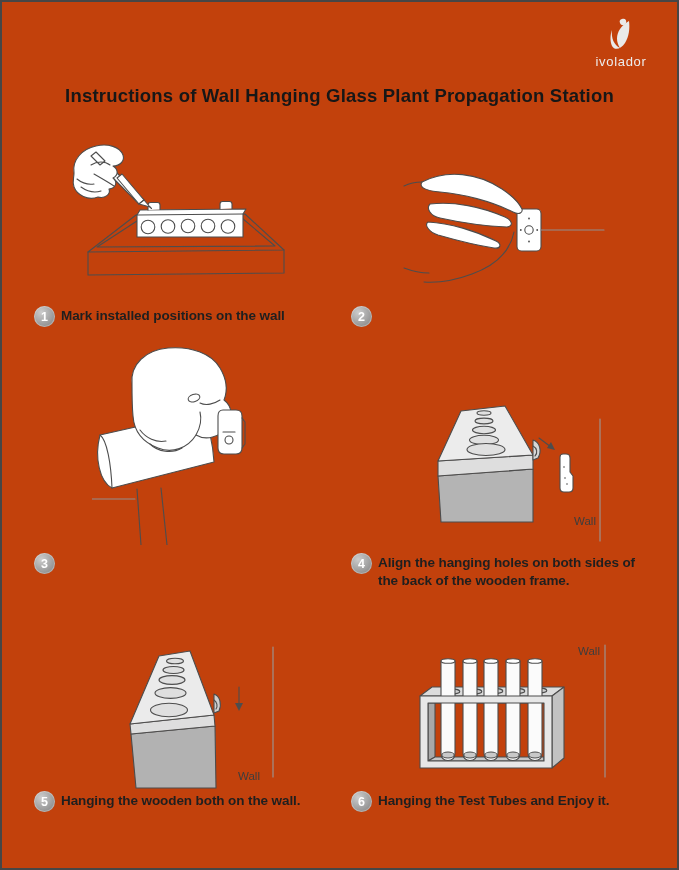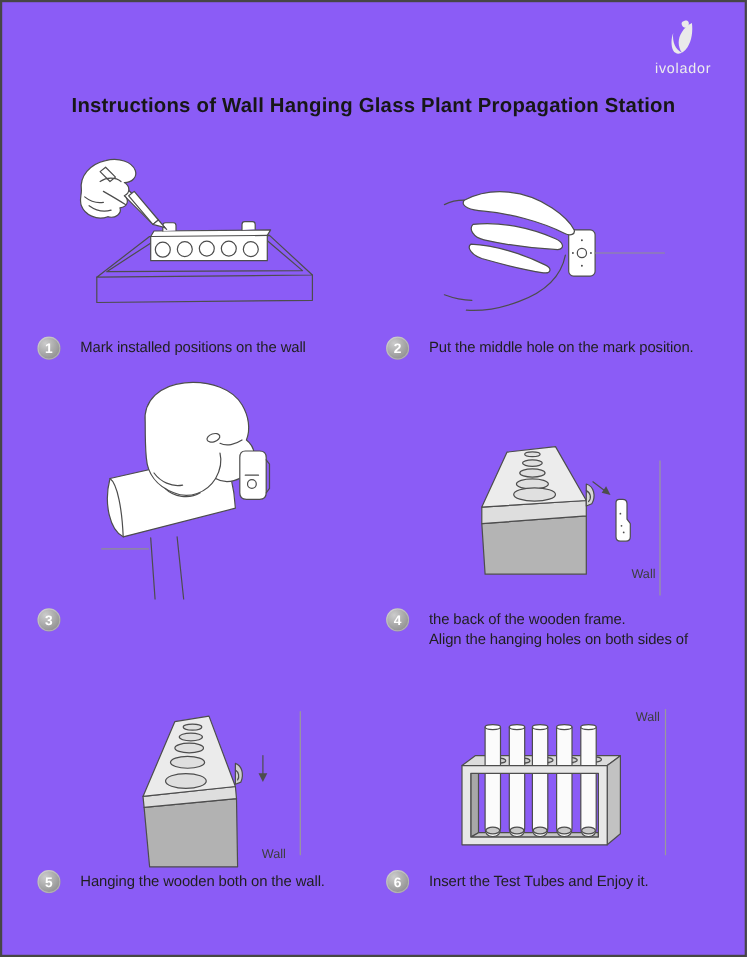--- a/index.html
+++ b/index.html
@@ -1,40 +1,40 @@
 <!DOCTYPE html>
 <html><head>
 <meta charset="utf-8">
 <style>
   * { margin:0; padding:0; box-sizing:border-box; }
   html,body { background:#ffffff; }
   body { font-family:"Liberation Sans", sans-serif; }
   #page {
     position:relative; width:679px; height:870px;
-    background:#8b5cf6; border:2px solid #464646; overflow:hidden;
+    background:#c2410c; border:2px solid #464646; overflow:hidden;
   }
   .title {
     position:absolute; top:83px; left:0; width:100%;
     text-align:center; font-size:18.5px; font-weight:700;
     color:#171717; letter-spacing:0.2px;
   }
   .logo { position:absolute; top:16px; left:574px; width:90px; text-align:center; }
   .logo-glyph { display:block; margin:0 auto; }
   .logo-text { font-size:13px; color:#ededed; letter-spacing:0.7px; margin-top:0px; }
   .ill { position:absolute; }
   .cap { position:absolute; display:flex; align-items:flex-start; }
   .badge {
     flex:0 0 21px; width:21px; height:21px; border-radius:50%;
     background:radial-gradient(circle at 35% 30%, #cccccc, #8f8f8f 78%);
     box-shadow: inset 0 0 0 1px rgba(255,255,255,0.28);
     color:#ffffff; font-size:12.5px; font-weight:700;
     display:flex; align-items:center; justify-content:center; margin-top:-1px;
   }
   .cap-text {
-    margin-left:18px; font-size:13.5px; font-weight:400;
+    margin-left:6px; font-size:13.5px; font-weight:700;
     color:#1f1f1f; line-height:18px; letter-spacing:-0.1px;
   }
   svg text { font-family:"Liberation Sans", sans-serif; }
 </style>
 </head>
 <body>
 
 <div id="page">
 
   <div class="logo">
@@ -93,23 +93,20 @@
   </svg>
 
   <div class="cap" style="left:32px;top:305px;width:300px">
     <span class="badge">1</span>
     <span class="cap-text">
       <div>Mark installed positions on the wall</div>
     </span>
   </div>
   <div class="cap" style="left:349px;top:305px;width:305px">
     <span class="badge">2</span>
-    <span class="cap-text">
-      <div>Put the middle hole on the mark position.</div>
-    </span>
   </div>
 
   <svg class="ill" style="left:90px;top:338px" width="220" height="205" viewBox="0 0 220 205">
     <g fill="none" stroke="#4d4d4d" stroke-width="1.1" stroke-linecap="round" stroke-linejoin="round">
       <line x1="0" y1="159" x2="43" y2="159" stroke="#8f8f8f"></line>
       <path d="M45,149 L49,205"></path>
       <path d="M69,148 L75,205"></path>
       <path d="M8,95 L110,72 C118,88 121,106 122,122 L20,148 C8,142 2,118 8,95 Z" fill="#ffffff"></path>
       <path d="M8,95 C15,100 19,124 20,148"></path>
       <path d="M40,44 C38,24 54,10 76,8 C100,6 120,14 128,28 C134,38 136,50 132,60 C140,66 142,78 135,87 C128,97 114,101 104,95 C96,108 80,114 66,108 C50,102 42,90 41,76 C40,66 40,54 40,44 Z" fill="#ffffff"></path>
@@ -147,22 +144,22 @@
       <text x="152" y="133" font-size="11.5" fill="#3d3d3d" stroke="none">Wall</text>
     </g>
   </svg>
 
   <div class="cap" style="left:32px;top:552px;width:300px">
     <span class="badge">3</span>
   </div>
   <div class="cap" style="left:349px;top:552px;width:310px">
     <span class="badge">4</span>
     <span class="cap-text">
+      <div>Align the hanging holes on both sides of</div>
       <div>the back of the wooden frame.</div>
-      <div>Align the hanging holes on both sides of</div>
     </span>
   </div>
 
   <svg class="ill" style="left:110px;top:628px" width="180" height="160" viewBox="0 0 180 160">
     <g fill="none" stroke="#4d4d4d" stroke-width="1.1" stroke-linecap="round" stroke-linejoin="round">
       <line x1="161" y1="17" x2="161" y2="147" stroke="#9a9a9a"></line>
       <path d="M19,104 L103,96 L104,158 L24,158 Z" fill="#b2b2b2"></path>
       <path d="M18,94 L102,85 L103,96 L19,104 Z" fill="#dedede"></path>
       <path d="M18,94 L47,26 L78,21 L102,85 Z" fill="#ebebeb"></path>
       <ellipse cx="63" cy="31" rx="8.5" ry="2.8" fill="#dfdfdf"></ellipse>
@@ -213,17 +210,17 @@
 
   <div class="cap" style="left:32px;top:790px;width:300px">
     <span class="badge">5</span>
     <span class="cap-text">
       <div>Hanging the wooden both on the wall.</div>
     </span>
   </div>
   <div class="cap" style="left:349px;top:790px;width:305px">
     <span class="badge">6</span>
     <span class="cap-text">
-      <div>Insert the Test Tubes and Enjoy it.</div>
+      <div>Hanging the Test Tubes and Enjoy it.</div>
     </span>
   </div>
 
 </div>
 
 </body></html>

